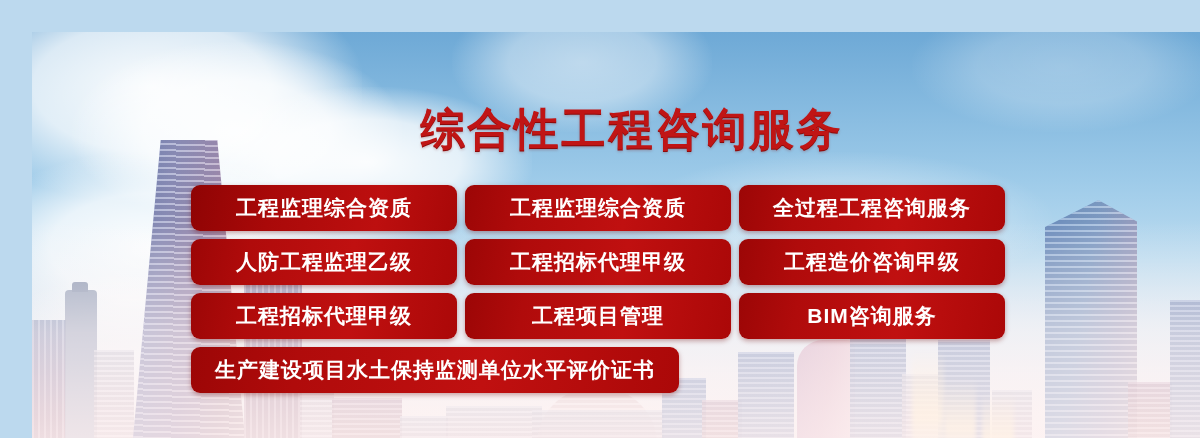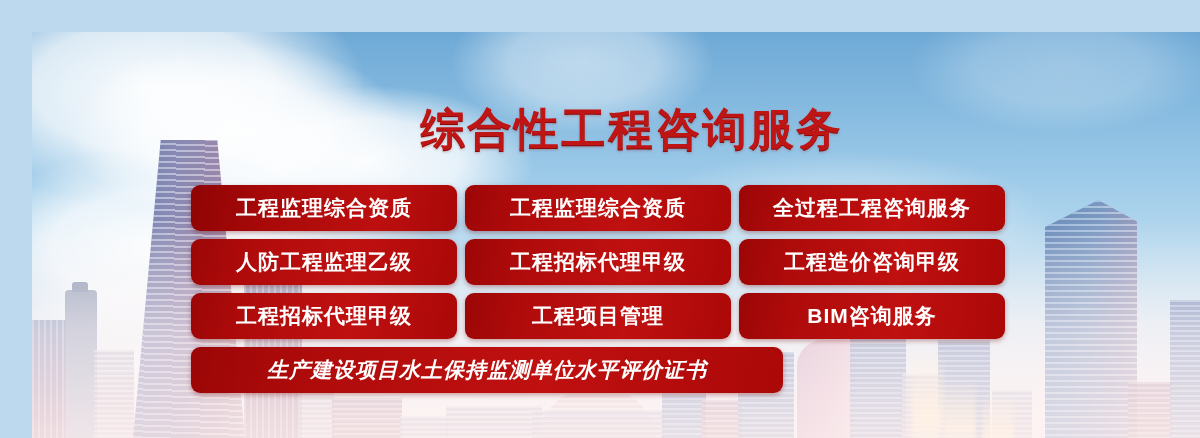--- a/index.html
+++ b/index.html
@@ -168,21 +168,21 @@
     background:linear-gradient(100deg,#9c0606 0%,#b00b0b 22%,#c01010 60%,#ab0808 100%);
     box-shadow:0 2px 5px rgba(110,0,0,.35);
     display:flex; align-items:center; justify-content:center;
     color:#ffffff;
     font-size:21px;
     font-weight:bold;
     letter-spacing:1px;
     white-space:nowrap;
     user-select:none;
   }
-  .badge.wide { grid-column:span 2; width:592px;font-style:italic; }
+  .badge.wide { grid-column:span 2; width:488px; }
   .badge.r1c1{ background:linear-gradient(100deg,#8f0404 0%,#a90909 30%,#bd0f0f 70%,#a80808 100%); }
 </style>
 </head>
 <body>
 
 <div id="banner">
 
   <div class="sky"></div>
   <div class="cloud c1"></div>
   <div class="cloud c2"></div>

